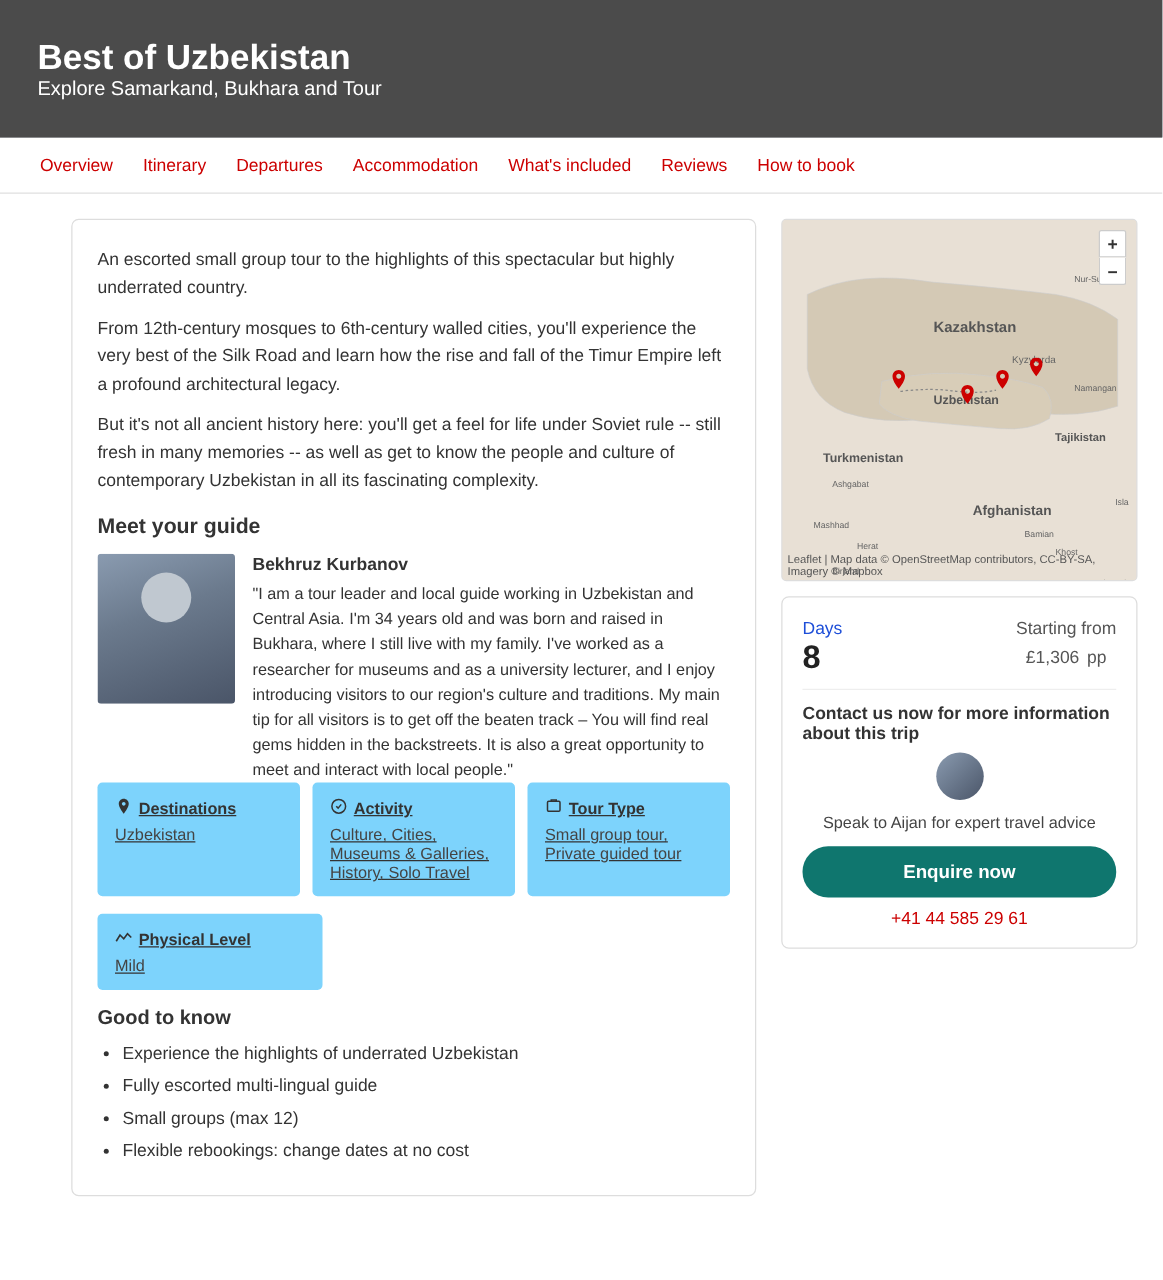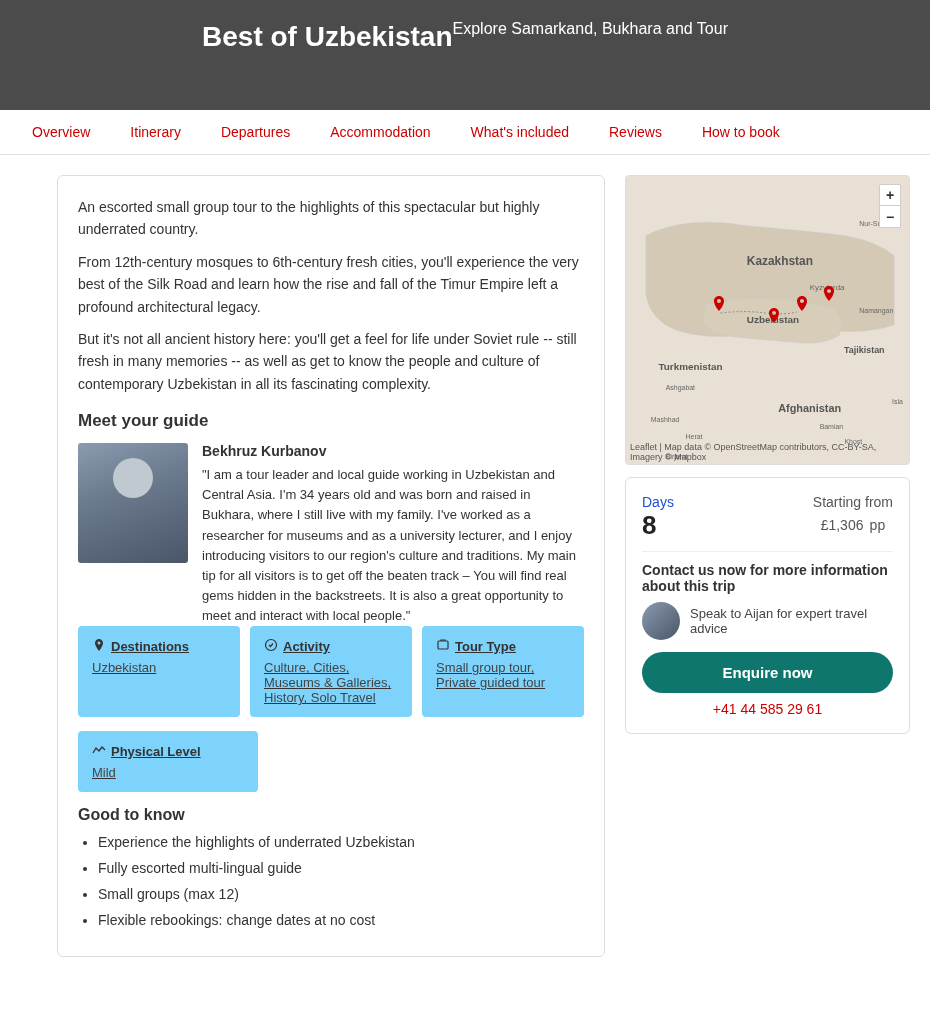--- a/index.html
+++ b/index.html
@@ -5,21 +5,21 @@
     * { box-sizing: border-box; margin: 0; padding: 0; }
     body { font-family: Arial, sans-serif; font-size: 14px; color: #333; background: #fff; }
 
     
     .hero {
       position: relative;
       width: 100%;
       height: 110px;
       background: linear-gradient(rgba(0,0,0,0.45), rgba(0,0,0,0.45)), #888;
       display: flex;
-      flex-direction: row;
+      flex-direction: column;
       justify-content: center;
       padding: 20px 30px;
       overflow: hidden;
     }
     .hero::before {
       content: '';
       position: absolute;
       inset: 0;
       background: #6b7a8d;
       z-index: -1;
@@ -35,21 +35,21 @@
       font-size: 16px;
       font-weight: 400;
     }
 
     
     .nav {
       border-bottom: 1px solid #e0e0e0;
       padding: 0 20px;
       display: flex;
       align-items: center;
-      gap: 16px;
+      gap: 0;
     }
     .nav a {
       color: #cc0000;
       text-decoration: none;
       font-size: 14px;
       padding: 14px 12px;
       display: inline-block;
     }
 
     
@@ -263,20 +263,21 @@
     .contact-title {
       font-size: 14px;
       font-weight: 700;
       margin-bottom: 8px;
     }
     .contact-row {
       display: flex;
       align-items: center;
       gap: 10px;
       margin-bottom: 12px;
+      flex-direction: column;
     }
     .contact-avatar {
       width: 38px;
       height: 38px;
       border-radius: 50%;
       background: linear-gradient(135deg, #8a9bb0, #4a5568);
       flex-shrink: 0;
     }
     .contact-text { font-size: 13px; color: #444; }
     .enquire-btn {
@@ -317,21 +318,21 @@
   <a href="#reviews">Reviews</a>
   <a href="#book">How to book</a>
 </nav>
 
 <div class="main-layout">
 
   <div class="content-left">
 
     <div class="card">
       <p>An escorted small group tour to the highlights of this spectacular but highly underrated country.</p>
-      <p>From 12th-century mosques to 6th-century fresh cities, you'll experience the very best of the Silk Road and learn how the rise and fall of the Timur Empire left a profound architectural legacy.</p>
+      <p>From 12th-century mosques to 6th-century walled cities, you'll experience the very best of the Silk Road and learn how the rise and fall of the Timur Empire left a profound architectural legacy.</p>
       <p>But it's not all ancient history here: you'll get a feel for life under Soviet rule -- still fresh in many memories -- as well as get to know the people and culture of contemporary Uzbekistan in all its fascinating complexity.</p>
 
       <h3 class="meet-guide-title">Meet your guide</h3>
 
       <div class="guide-section">
         <div class="guide-photo">
           <div class="guide-photo-inner"></div>
         </div>
         <div class="guide-info">
           <div class="guide-name">Bekhruz Kurbanov</div>

